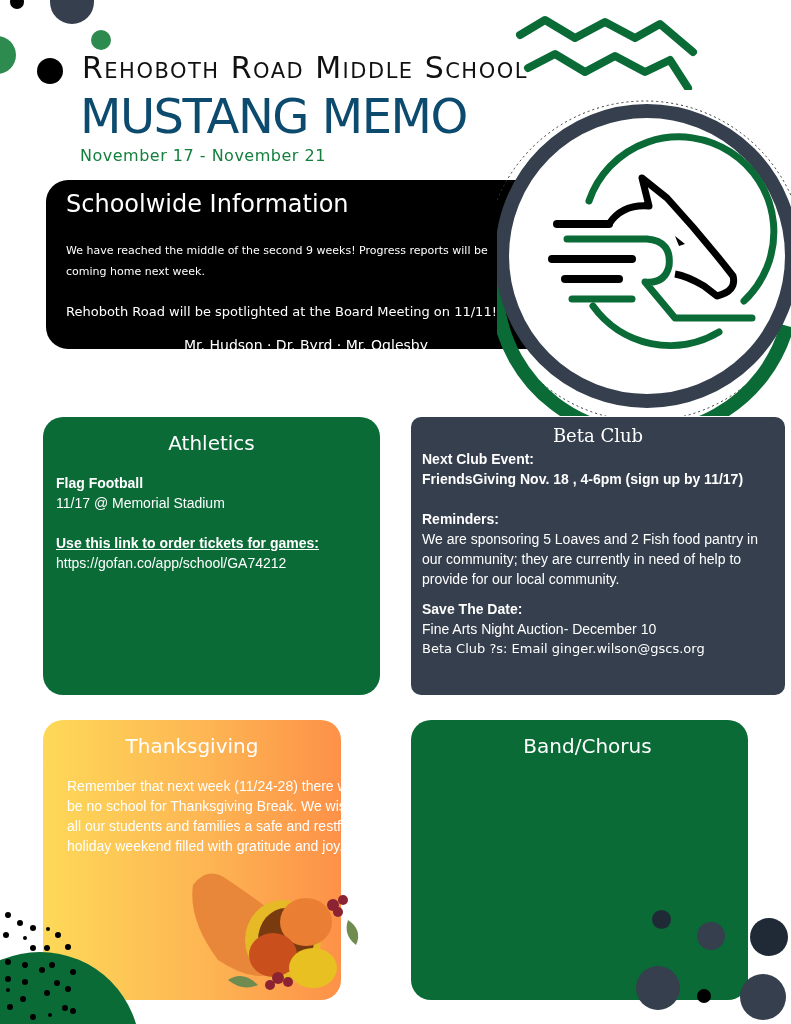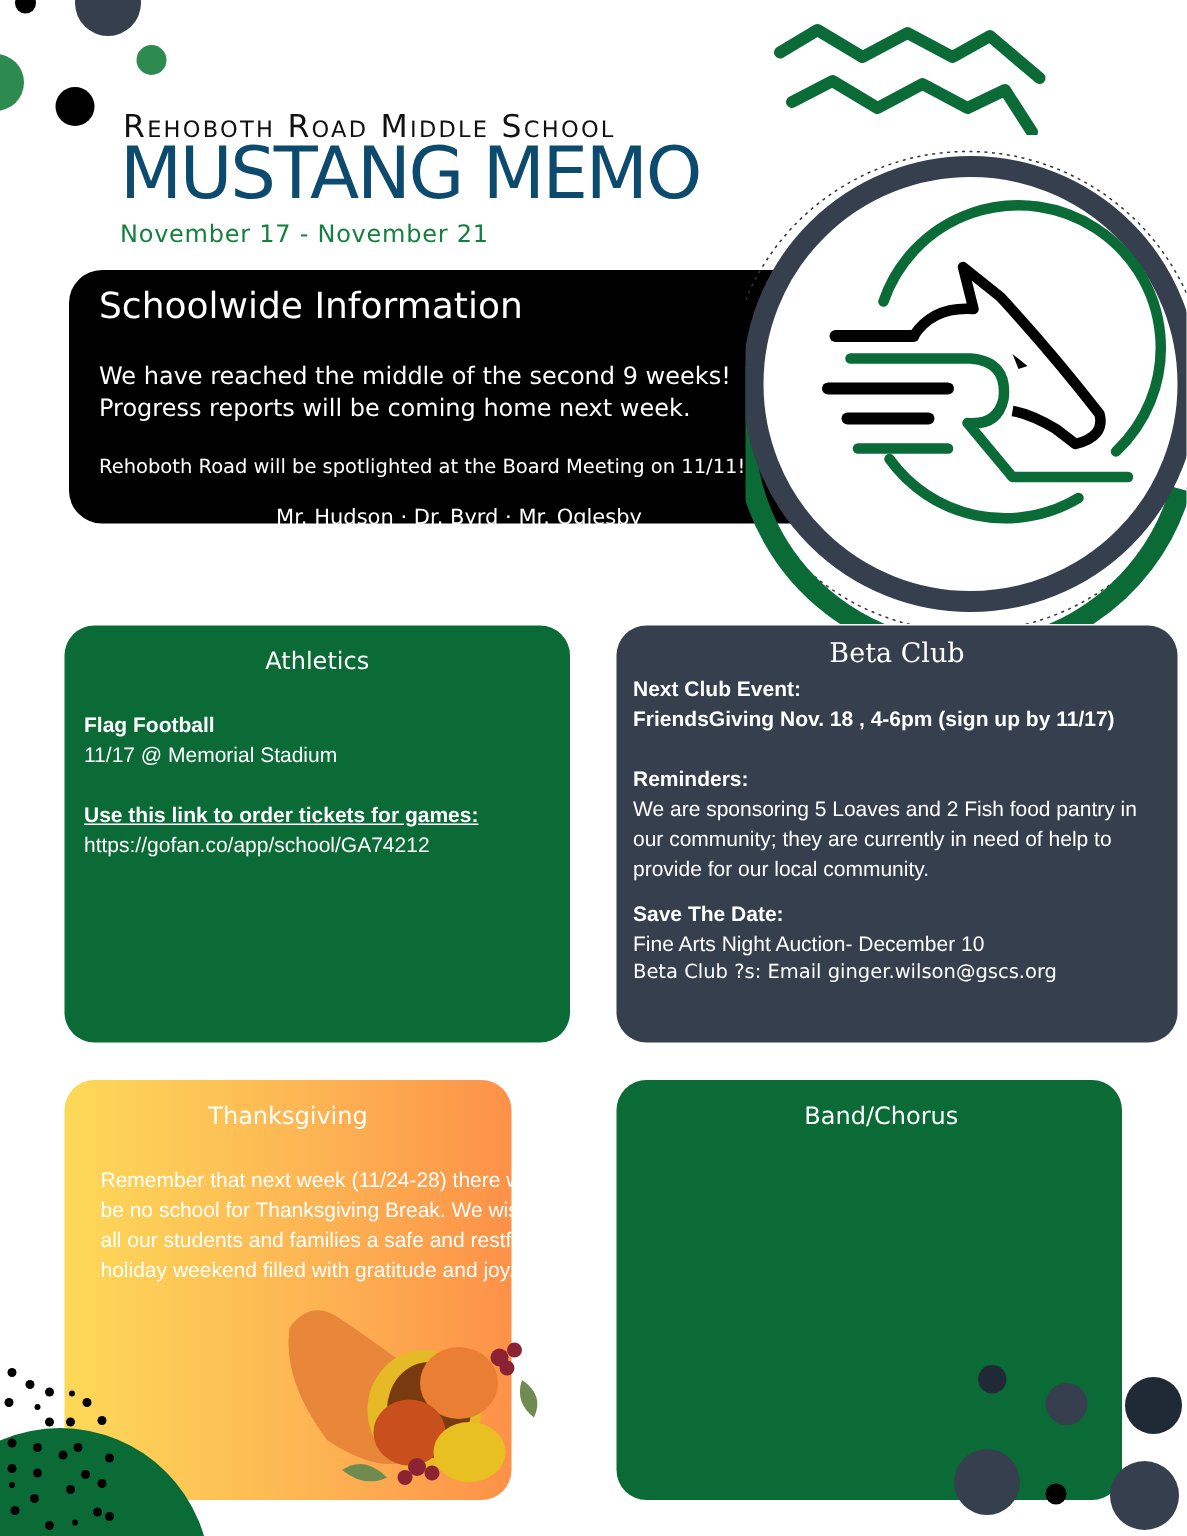--- a/index.html
+++ b/index.html
@@ -1,34 +1,34 @@
 <!DOCTYPE html>
 <html><head>
 <meta charset="utf-8">
 <style>
   * { box-sizing: border-box; margin: 0; padding: 0; }
   body { width: 791px; height: 1024px; background: #ffffff; position: relative; overflow: hidden; font-family: "Liberation Sans", sans-serif; }
   .abs { position: absolute; }
   .dot { position: absolute; border-radius: 50%; }
-  .school-name { left: 82px; top: 72px; font-family: "DejaVu Sans", sans-serif; font-size: 21px; letter-spacing: 1.5px; color: #111; font-variant: small-caps; font-weight: normal; }
+  .school-name { left: 82px; top: 50px; font-family: "DejaVu Sans", sans-serif; font-size: 30px; letter-spacing: 1.5px; color: #111; font-variant: small-caps; font-weight: normal; }
   .memo-title { left: 80px; top: 88px; font-family: "DejaVu Sans", sans-serif; font-size: 48px; color: #0c4a6e; letter-spacing: -1.5px; font-weight: normal; }
   .date-range { left: 80px; top: 146px; font-family: "DejaVu Sans", sans-serif; font-size: 16px; color: #15803d; letter-spacing: 0.5px; }
   .schoolwide { left: 46px; top: 180px; width: 560px; height: 169px; background: #000; border-radius: 22px; color: #fff; }
   .schoolwide h2 { position: absolute; left: 20px; top: 10px; font-family: "DejaVu Sans", sans-serif; font-weight: normal; font-size: 24px; }
-  .schoolwide .p1 { position: absolute; left: 20px; top: 60px; width: 430px; font-family: "DejaVu Sans", sans-serif; font-size: 16px; line-height: 21px; }
+  .schoolwide .p1 { position: absolute; left: 20px; top: 60px; width: 430px; font-family: "DejaVu Sans", sans-serif; font-size: 11px; line-height: 21px; }
   .schoolwide .p2 { position: absolute; left: 20px; top: 124px; font-family: "DejaVu Sans", sans-serif; font-size: 13px; }
   .schoolwide .names { position: absolute; left: 0; width: 520px; top: 155px; text-align: center; font-family: "DejaVu Sans", sans-serif; font-size: 14px; line-height: 21px; }
   .logo-wrap { left: 497px; top: 96px; width: 300px; height: 320px; }
   .card { position: absolute; border-radius: 20px; color: #fff; }
-  .card h3 { text-align: center; font-family: "DejaVu Sans", sans-serif; font-weight: normal; font-size: 16px; }
+  .card h3 { text-align: center; font-family: "DejaVu Sans", sans-serif; font-weight: normal; font-size: 20px; }
   .card .body { font-family: "Liberation Sans", sans-serif; font-size: 14px; line-height: 20px; }
   .bold { font-weight: bold; }
   .u { text-decoration: underline; }
   .athletics { left: 43px; top: 417px; width: 337px; height: 278px; background: #0a6b37; }
-  .beta { left: 411px; top: 417px; width: 374px; height: 278px; background: #353f4d; }
+  .beta { left: 411px; top: 417px; width: 374px; height: 278px; background: #353f4d; border-radius: 10px; }
   .thanks { left: 43px; top: 720px; width: 298px; height: 280px; background: linear-gradient(90deg, #fdd958 0%, #fdb553 55%, #fd9148 100%); }
   .band { left: 411px; top: 720px; width: 337px; height: 280px; background: #0a6b37; }
 </style>
 </head>
 <body>
 
 <div class="dot" style="left:10px;top:-5px;width:14px;height:14px;background:#000;"></div>
 <div class="dot" style="left:50px;top:-20px;width:44px;height:44px;background:#353f4d;"></div>
 <div class="dot" style="left:91px;top:30px;width:20px;height:20px;background:#2e8b4f;"></div>
 <div class="dot" style="left:-22px;top:36px;width:38px;height:38px;background:#2e8b4f;"></div>

